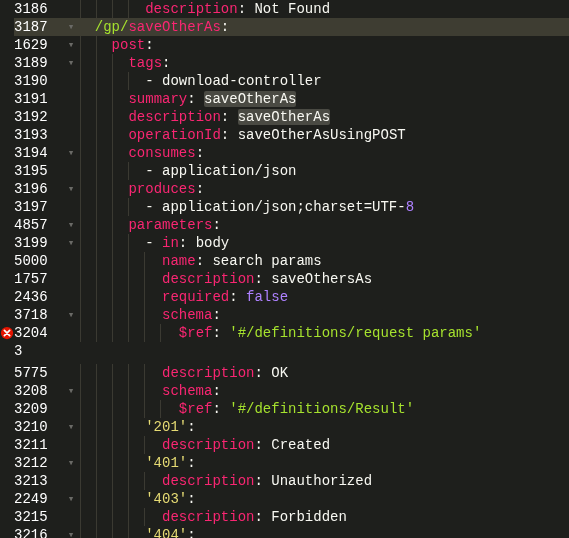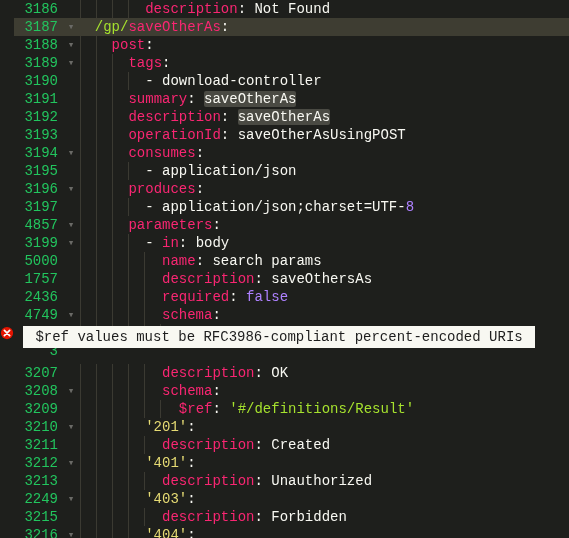--- a/index.html
+++ b/index.html
@@ -27,22 +27,21 @@
     width: 14px;
     height: 100%;
     background: #1e1f1c;
   }
   .lineno-col {
     position: absolute;
     left: 14px;
     top: 0;
     width: 50px;
     height: 100%;
-    color: #22c55e;
-    text-align: right;
+    color: #ffffff;
   }
   .fold-col {
     position: absolute;
     left: 64px;
     top: 0;
     width: 14px;
     height: 100%;
     color: #6a6a66;
   }
   .guide-layer {
@@ -163,39 +162,39 @@
       <div class="row"></div>
       <div class="row"></div>
       <div class="row"></div>
       <div class="row"></div>
       <div class="row"></div>
       <div class="row"></div>
     </div>
   <div class="lineno-col" id="lineno-col">
       <div class="row lineno">3186</div>
       <div class="row lineno hl">3187</div>
-      <div class="row lineno">3188</div>
+      <div class="row lineno">1629</div>
       <div class="row lineno">3189</div>
       <div class="row lineno">3190</div>
       <div class="row lineno">3191</div>
       <div class="row lineno">3192</div>
       <div class="row lineno">3193</div>
       <div class="row lineno">3194</div>
       <div class="row lineno">3195</div>
       <div class="row lineno">3196</div>
       <div class="row lineno">3197</div>
       <div class="row lineno">4857</div>
       <div class="row lineno">3199</div>
       <div class="row lineno">5000</div>
       <div class="row lineno">1757</div>
       <div class="row lineno">2436</div>
-      <div class="row lineno">4749</div>
+      <div class="row lineno">3718</div>
       <div class="row lineno">3204</div>
       <div class="row lineno" style="height: 22px;">3</div>
-      <div class="row lineno">3207</div>
+      <div class="row lineno">5775</div>
       <div class="row lineno">3208</div>
       <div class="row lineno">3209</div>
       <div class="row lineno">3210</div>
       <div class="row lineno">3211</div>
       <div class="row lineno">3212</div>
       <div class="row lineno">3213</div>
       <div class="row lineno">2249</div>
       <div class="row lineno">3215</div>
       <div class="row lineno">3216</div>
     </div>
@@ -402,14 +401,13 @@
         <div class="ig" style="left: 66px;"></div>
       </div>
       <div style="position: absolute; left: 0px; top: 526px; height: 18px; width: 100%;">
         <div class="ig" style="left: 2px;"></div>
         <div class="ig" style="left: 18px;"></div>
         <div class="ig" style="left: 34px;"></div>
         <div class="ig" style="left: 50px;"></div>
       </div>
     </div>
   <div class="code-col" id="code-col"><div class="row code">        <span class="key">description</span><span class="punc">: </span><span class="">Not Found</span></div><div class="row code hl">  <span class="path">/gp/</span><span class="pathhl">saveOtherAs</span><span class="punc">:</span></div><div class="row code">    <span class="key">post</span><span class="punc">:</span></div><div class="row code">      <span class="key">tags</span><span class="punc">:</span></div><div class="row code">        <span class="punc">- </span><span class="">download-controller</span></div><div class="row code">      <span class="key">summary</span><span class="punc">: </span><span class="hlword">saveOtherAs</span></div><div class="row code">      <span class="key">description</span><span class="punc">: </span><span class="hlword">saveOtherAs</span></div><div class="row code">      <span class="key">operationId</span><span class="punc">: </span><span class="">saveOtherAsUsingPOST</span></div><div class="row code">      <span class="key">consumes</span><span class="punc">:</span></div><div class="row code">        <span class="punc">- </span><span class="">application/json</span></div><div class="row code">      <span class="key">produces</span><span class="punc">:</span></div><div class="row code">        <span class="punc">- </span><span class="">application/json;charset=UTF-</span><span class="num">8</span></div><div class="row code">      <span class="key">parameters</span><span class="punc">:</span></div><div class="row code">        <span class="punc">- </span><span class="key">in</span><span class="punc">: </span><span class="">body</span></div><div class="row code">          <span class="key">name</span><span class="punc">: </span><span class="">search params</span></div><div class="row code">          <span class="key">description</span><span class="punc">: </span><span class="">saveOthersAs</span></div><div class="row code">          <span class="key">required</span><span class="punc">: </span><span class="num">false</span></div><div class="row code">          <span class="key">schema</span><span class="punc">:</span></div><div class="row code">            <span class="key">$ref</span><span class="punc">: </span><span class="strg">'#/definitions/request params'</span></div><div style="height: 22px;"></div><div class="row code">          <span class="key">description</span><span class="punc">: </span><span class="">OK</span></div><div class="row code">          <span class="key">schema</span><span class="punc">:</span></div><div class="row code">            <span class="key">$ref</span><span class="punc">: </span><span class="strg">'#/definitions/Result'</span></div><div class="row code">        <span class="str">'201'</span><span class="punc">:</span></div><div class="row code">          <span class="key">description</span><span class="punc">: </span><span class="">Created</span></div><div class="row code">        <span class="str">'401'</span><span class="punc">:</span></div><div class="row code">          <span class="key">description</span><span class="punc">: </span><span class="">Unauthorized</span></div><div class="row code">        <span class="str">'403'</span><span class="punc">:</span></div><div class="row code">          <span class="key">description</span><span class="punc">: </span><span class="">Forbidden</span></div><div class="row code">        <span class="str">'404'</span><span class="punc">:</span></div></div>
-  <div class="tooltip" id="tooltip" style="left: 23px; top: 326px;"> $ref values must be RFC3986-compliant percent-encoded URIs </div>
 </div>
 
 </body></html>

